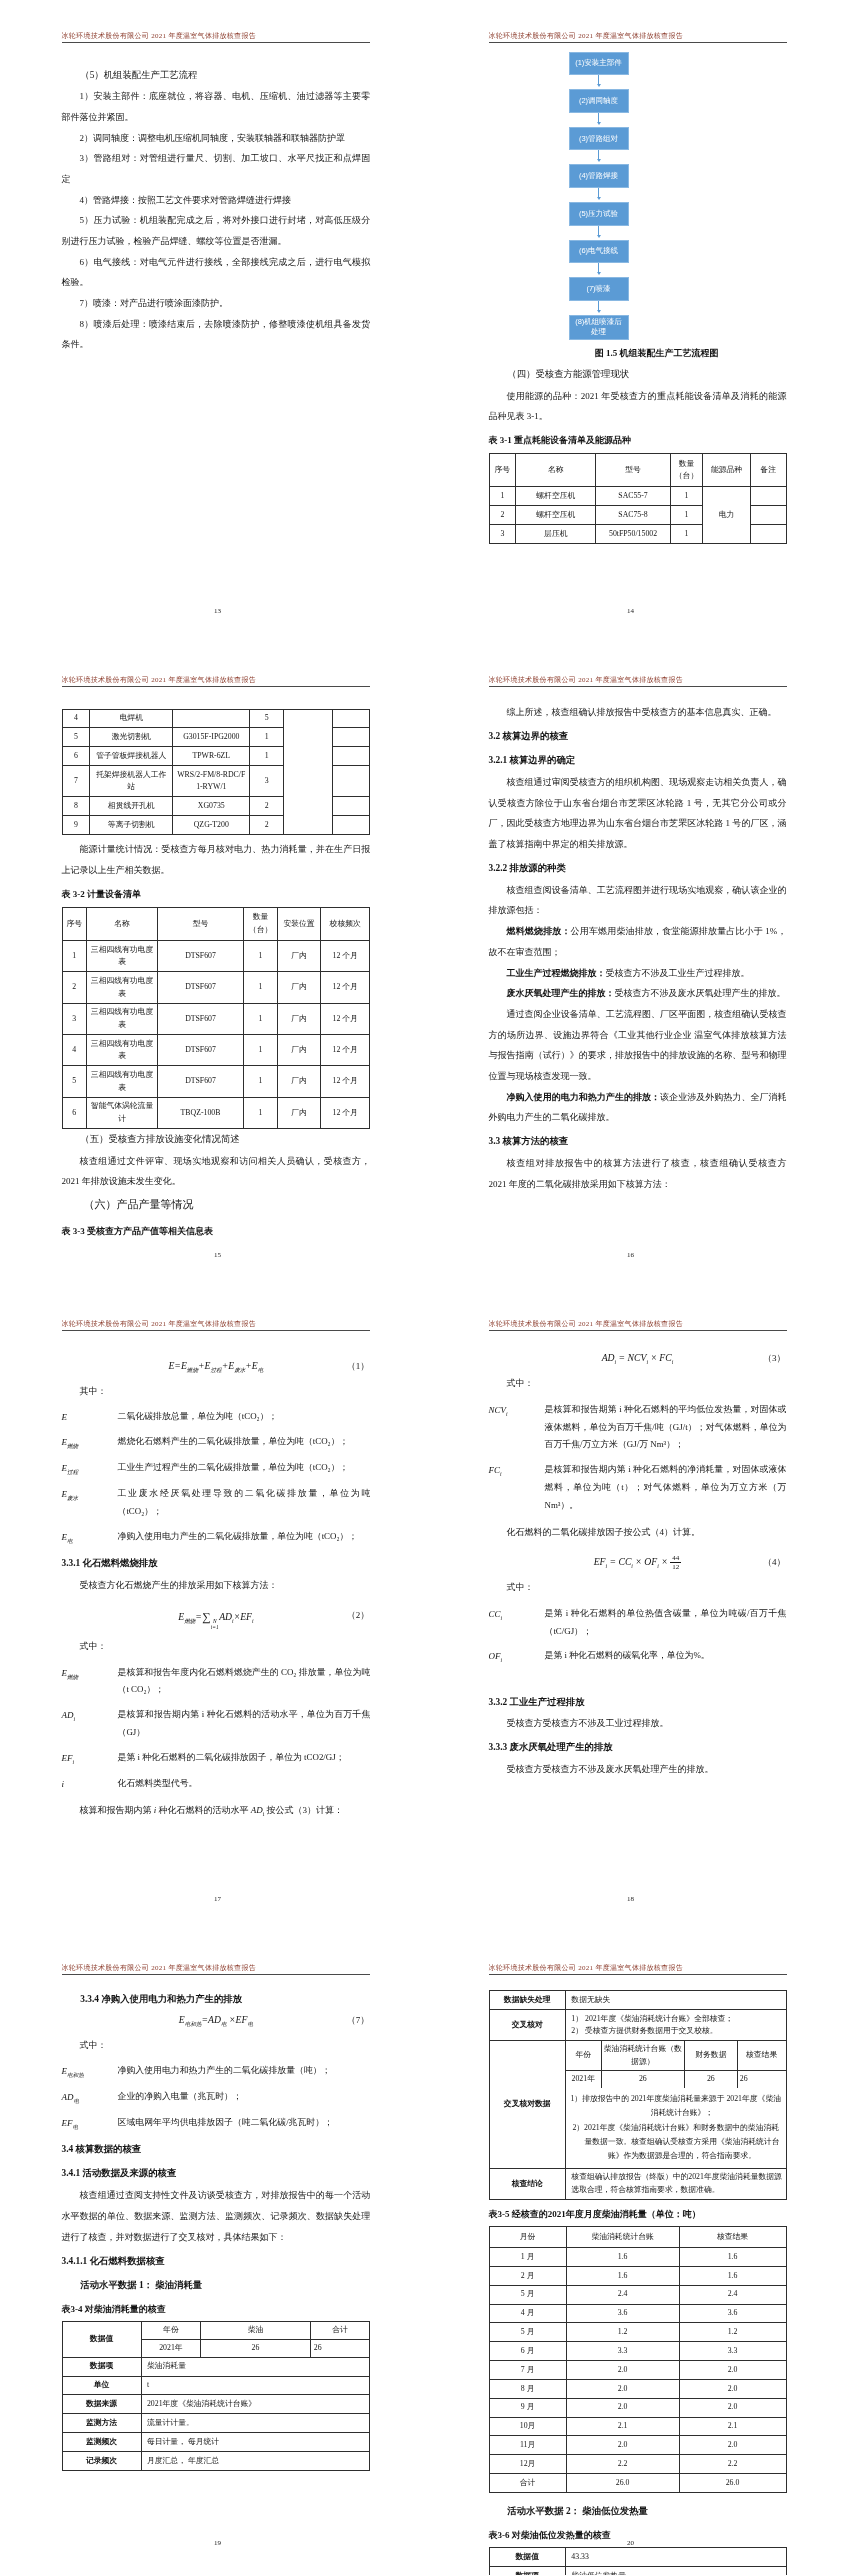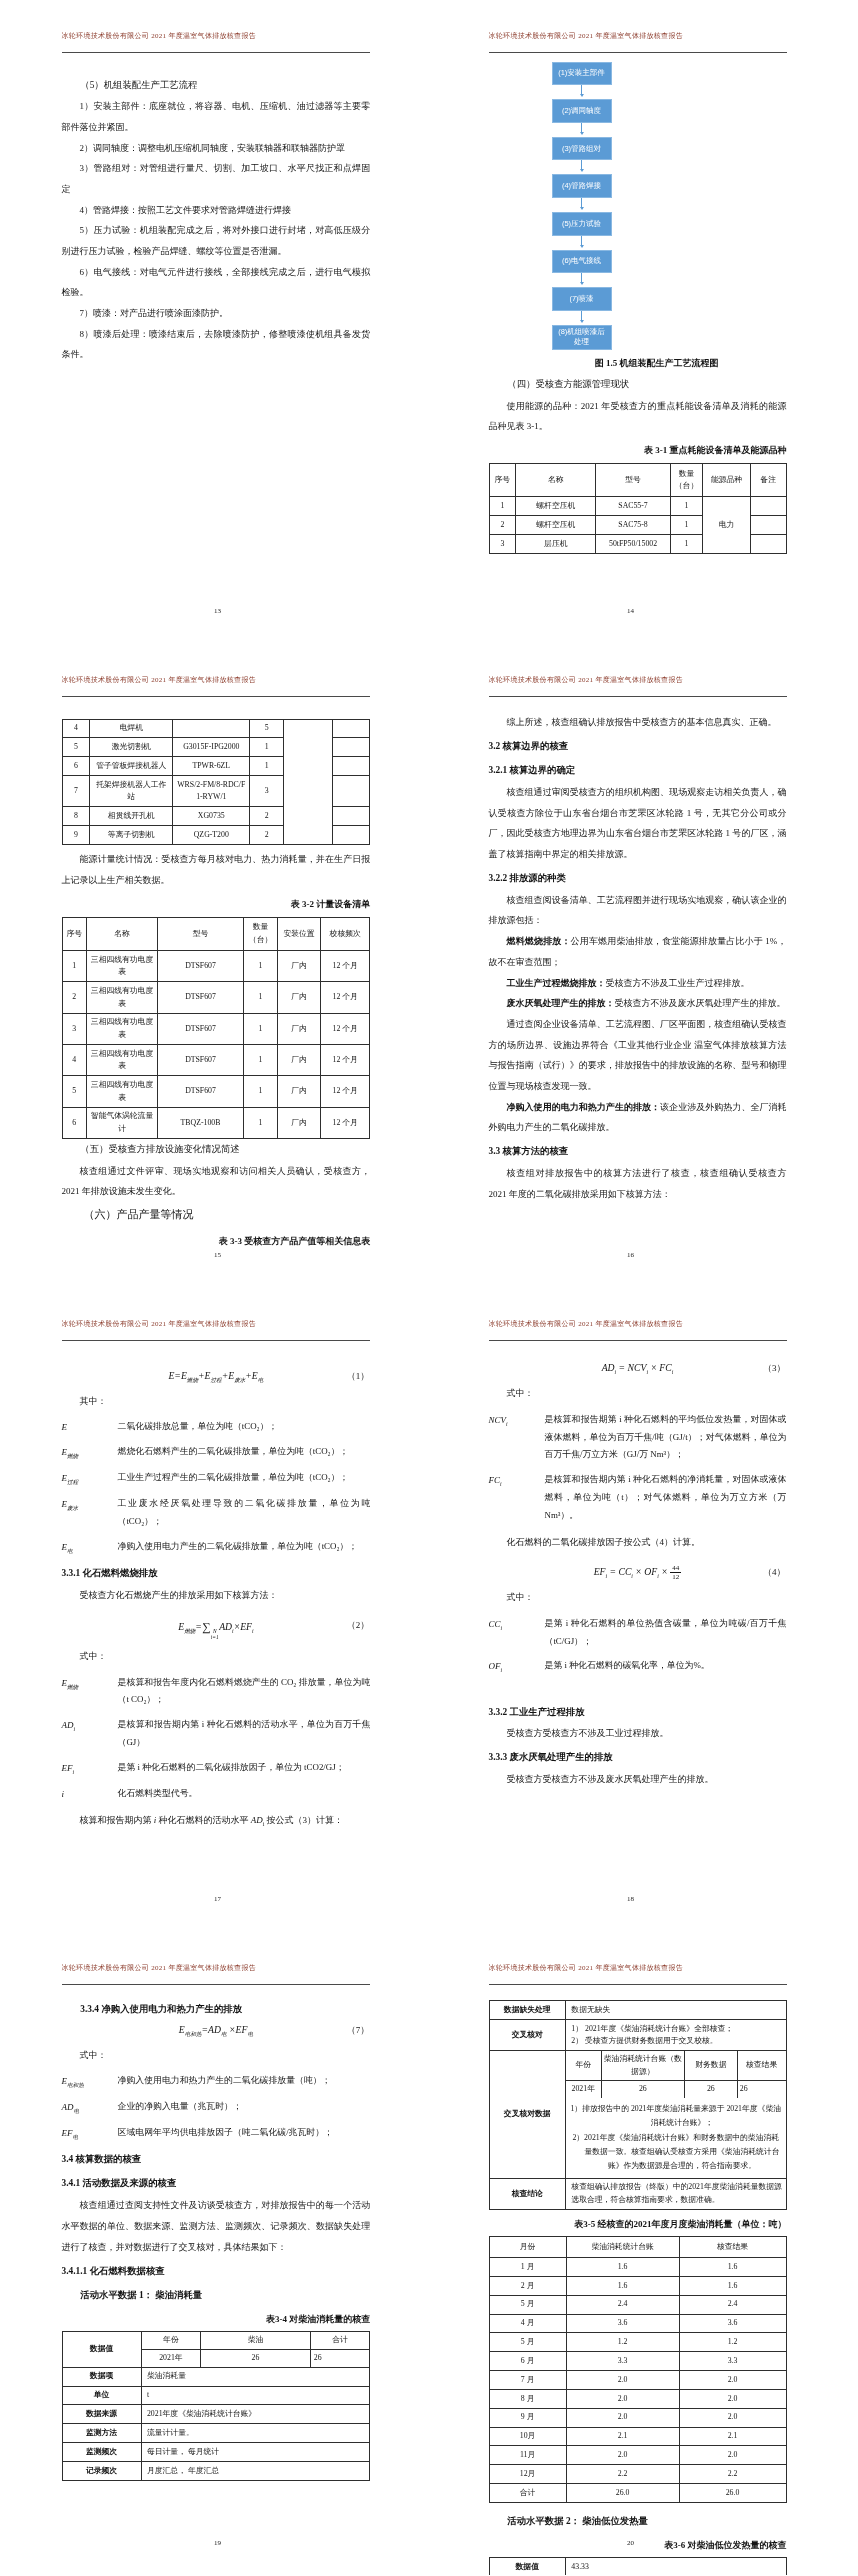--- a/index.html
+++ b/index.html
@@ -1,25 +1,25 @@
 <!DOCTYPE html>
 <html style="font-size:8.6px"><head>
 <meta charset="utf-8">
 <style>
   html,body{margin:0;padding:0;}
   body{width:859px;height:2576px;position:relative;background:#ffffff;font-family:"Liberation Serif",serif;color:#141414;}
   .page{position:absolute;width:327px;height:628px;background:#fff;box-sizing:border-box;overflow:hidden;}
   .page.pl{padding:0 10.7px 0 7.5px;}
   .page.pr{padding:0 7.5px 0 21.5px;}
-  .phead{font-size:7px;color:#8b3a2a;padding-top:16px;padding-bottom:11px;border-bottom:1.1px solid #4a4a4a;letter-spacing:0.3px;white-space:nowrap;}
+  .phead{font-size:7px;color:#8b3a2a;padding-top:16px;padding-bottom:1px;border-bottom:1.1px solid #4a4a4a;letter-spacing:0.3px;white-space:nowrap;}
   .pnum{position:absolute;bottom:28px;left:0;right:0;text-align:center;font-size:7px;color:#222;}
   .para{font-size:9px;line-height:2.3;text-align:justify;text-indent:2em;margin:0;}
   .h{font-weight:bold;font-size:9.4px;line-height:2.1;margin:4.3px 0 1.1px 0;}
   .figcap{text-align:center;font-weight:bold;font-size:9px;margin:6.4px 0 4.3px 0;padding-left:38px;}
-  .tbltitle{text-align:right;font-weight:bold;font-size:9px;margin:7.5px 0 5.4px 0;}
+  .tbltitle{text-align:left;font-weight:bold;font-size:9px;margin:7.5px 0 5.4px 0;}
   table.tbl{width:100%;border-collapse:collapse;font-size:7.8px;table-layout:fixed;}
   table.tbl td,table.tbl th{border:0.5px solid #2e2e2e;padding:2.7px 2.1px;text-align:center;font-weight:normal;vertical-align:middle;line-height:1.6;word-break:break-all;}
   table.tbl th{padding:3.8px 2.1px;}
   .t31 col.c1{width:9%}.t31 col.c2{width:27%}.t31 col.c3{width:25%}.t31 col.c4{width:11%}.t31 col.c5{width:16%}.t31 col.c6{width:12%}
   .t32 col.c1{width:8%}.t32 col.c2{width:23%}.t32 col.c3{width:28%}.t32 col.c4{width:11%}.t32 col.c5{width:14%}.t32 col.c6{width:16%}
   .t33 col{width:50%}
   .t35 col.c1{width:26%}.t35 col.c2{width:38%}.t35 col.c3{width:36%}
   .t35 td{padding:1.6px 2.1px;}
   .kv td.lbl{font-weight:bold;width:24%;}
   .kv td.val{text-align:left;padding-left:5.4px;}
@@ -27,21 +27,21 @@
   table.nested{width:100%;border-collapse:collapse;font-size:7.8px;}
   table.nested td{border:0.5px solid #2e2e2e;padding:2.1px;}
   table.nested tr td{border-top:none;}
   table.nested tr:first-child td{border-top:none;}
   table.nested td:first-child{border-left:none;}
   table.nested td:last-child{border-right:none;}
   table.nested tr:last-child td{border-bottom:none;}
   .notes{font-size:7.8px;text-align:center;line-height:1.8;padding:3.2px 4.3px;}
   .notes div{padding-left:1.6em;text-indent:-1.6em;margin:1.1px 0;}
   .flowwrap{margin-top:8.6px;}
-  .flowcol{width:60px;margin-left:63px;display:flex;flex-direction:column;align-items:center;}
+  .flowcol{width:60px;margin-left:80px;display:flex;flex-direction:column;align-items:center;}
   .fbox{width:60px;min-height:23.6px;background:#5b9bd5;border:0.5px solid #89b8e2;color:#fff;font-family:"Liberation Sans",sans-serif;font-size:7.5px;display:flex;align-items:center;justify-content:center;text-align:center;line-height:1.35;padding:1.6px 2.1px;box-sizing:border-box;}
   .farrow{height:14px;display:flex;flex-direction:column;align-items:center;justify-content:flex-start;}
   .farrow .stem{width:1.1px;flex:1;background:#5b9bd5;}
   .farrow .tip{width:0;height:0;border:2.7px solid transparent;border-top:3.8px solid #5b9bd5;margin-top:-0.5px;}
   .formula{position:relative;text-align:center;font-size:9.7px;margin:10.7px 0 5.4px 0;line-height:1.9;}
   .formula .fx{font-style:italic;}
   .formula .fno{position:absolute;right:1.1px;top:1.1px;font-style:normal;font-size:9px;}
   .def{display:flex;font-size:8.9px;line-height:2.0;margin:7px 0;}
   .def .term{width:56px;flex:0 0 56px;font-style:italic;font-size:9px;}
   .def .desc{flex:1;text-align:justify;}

